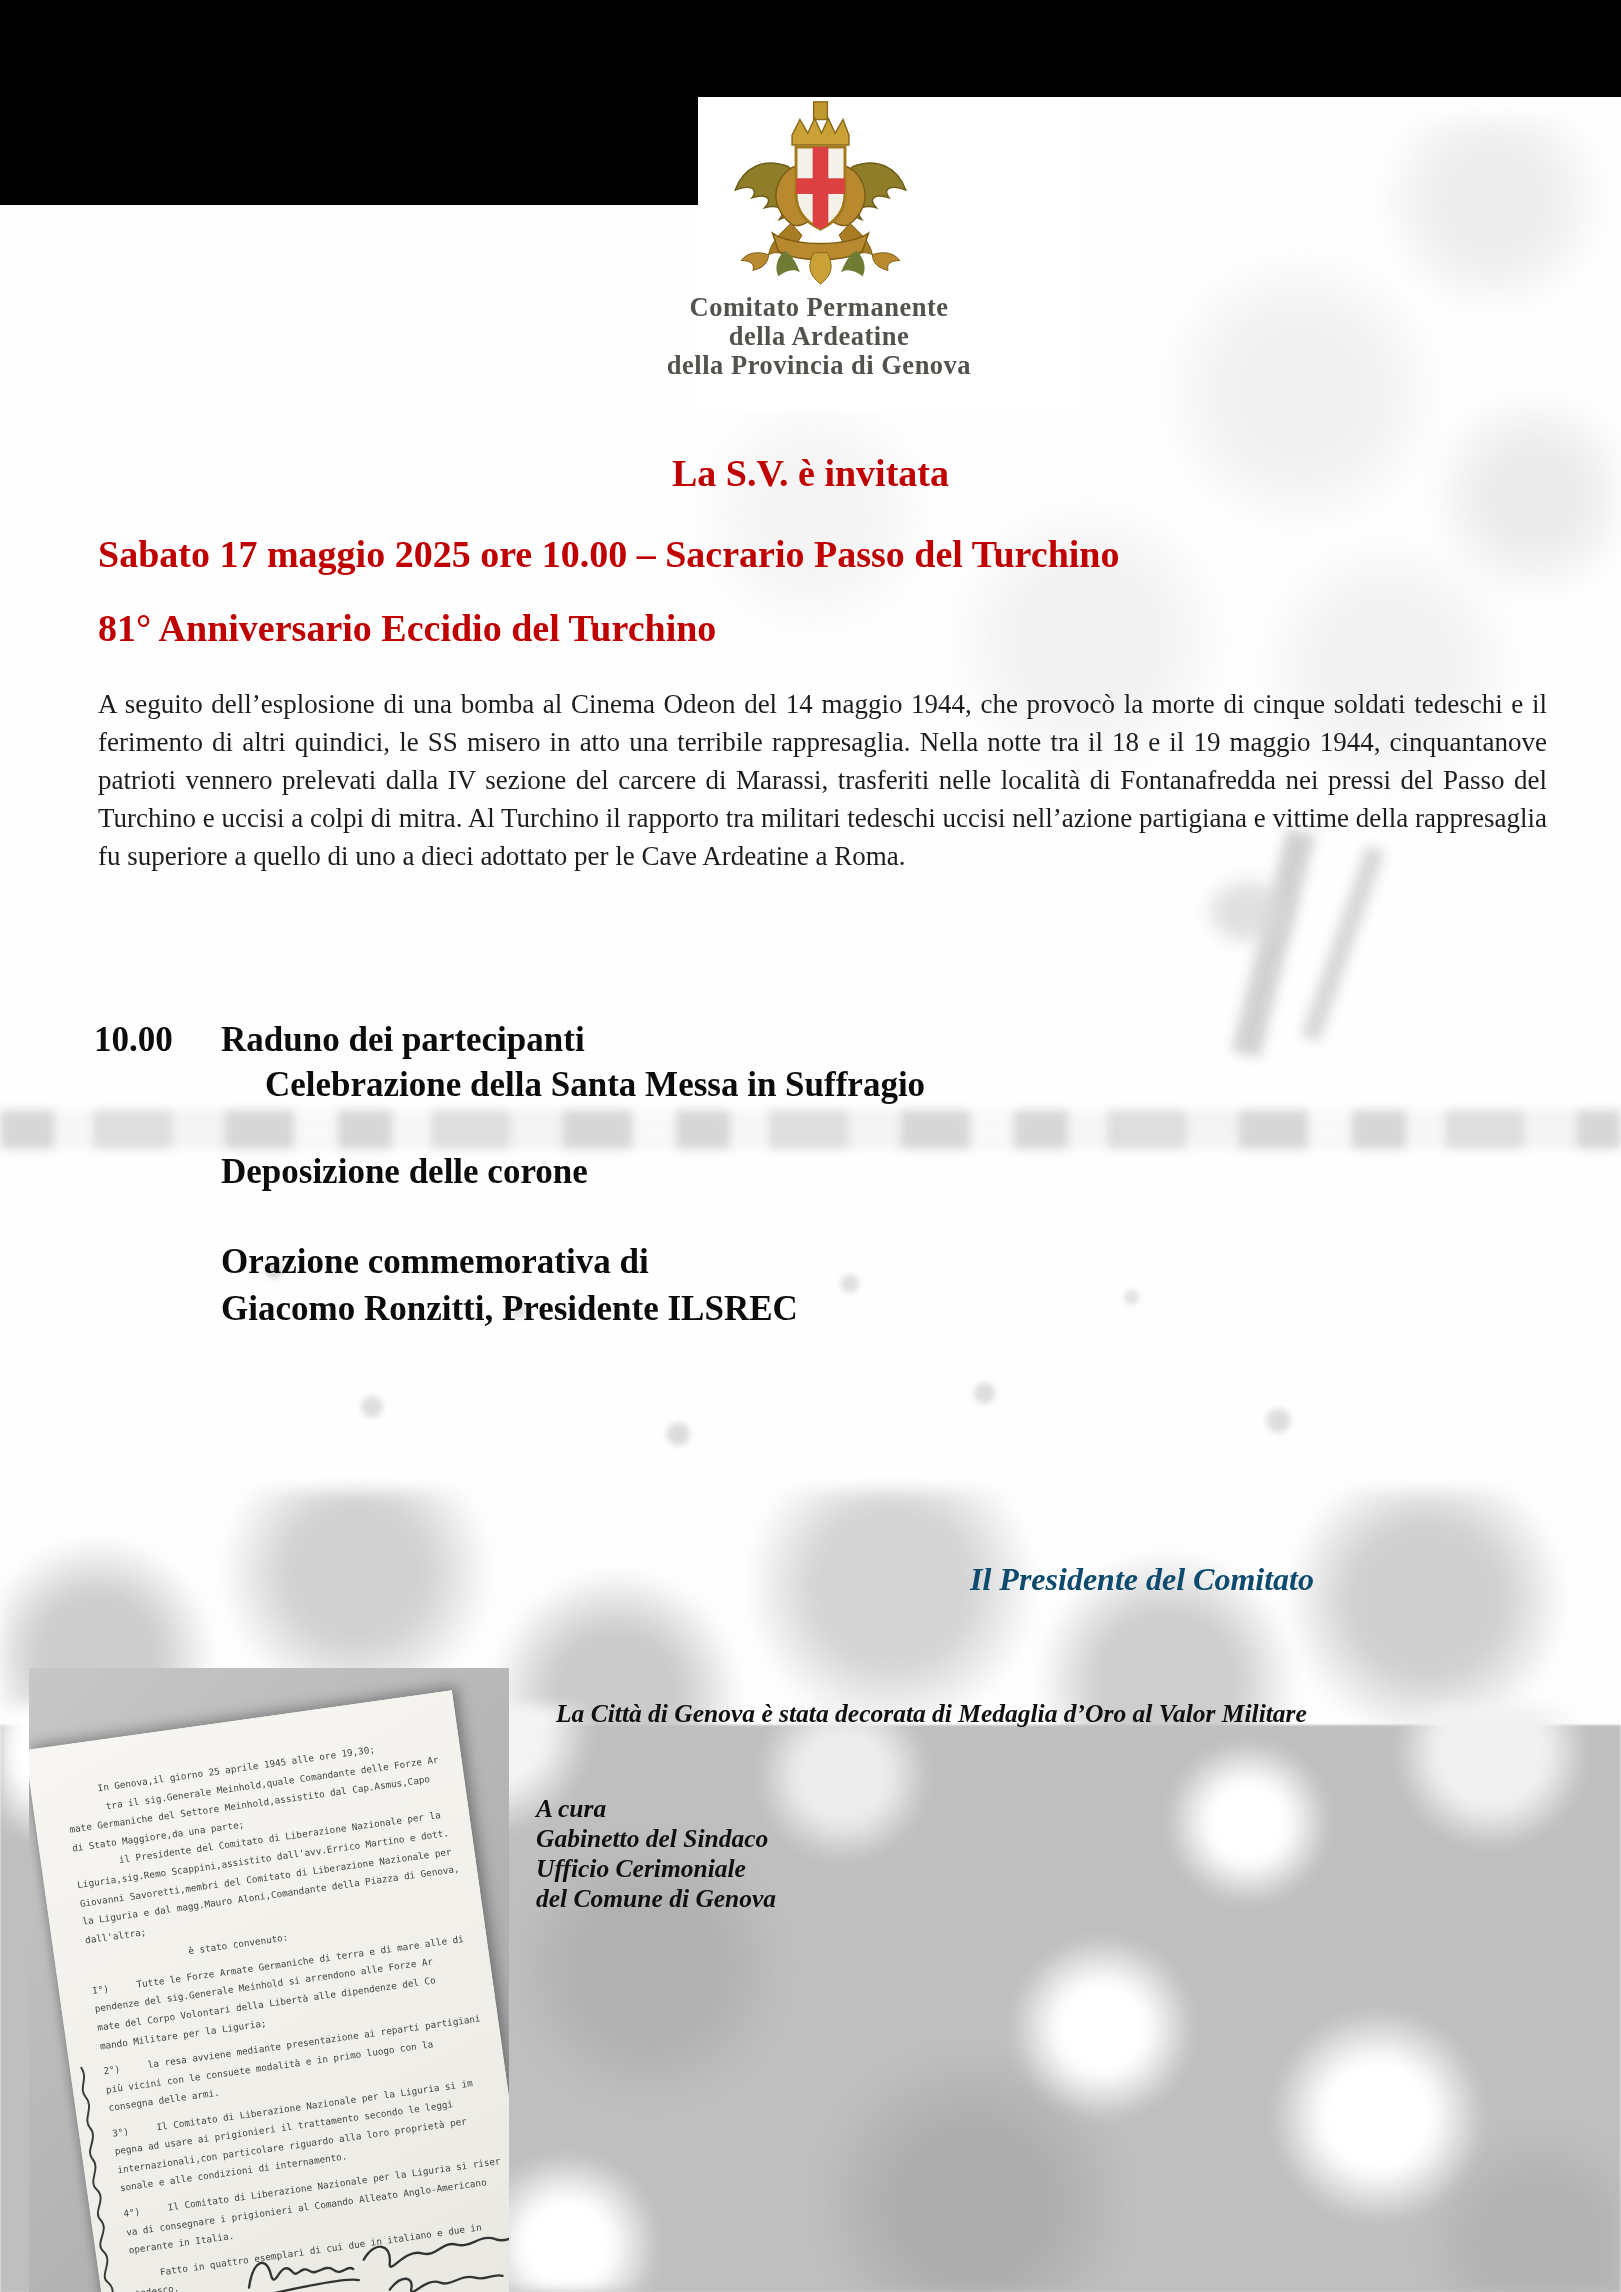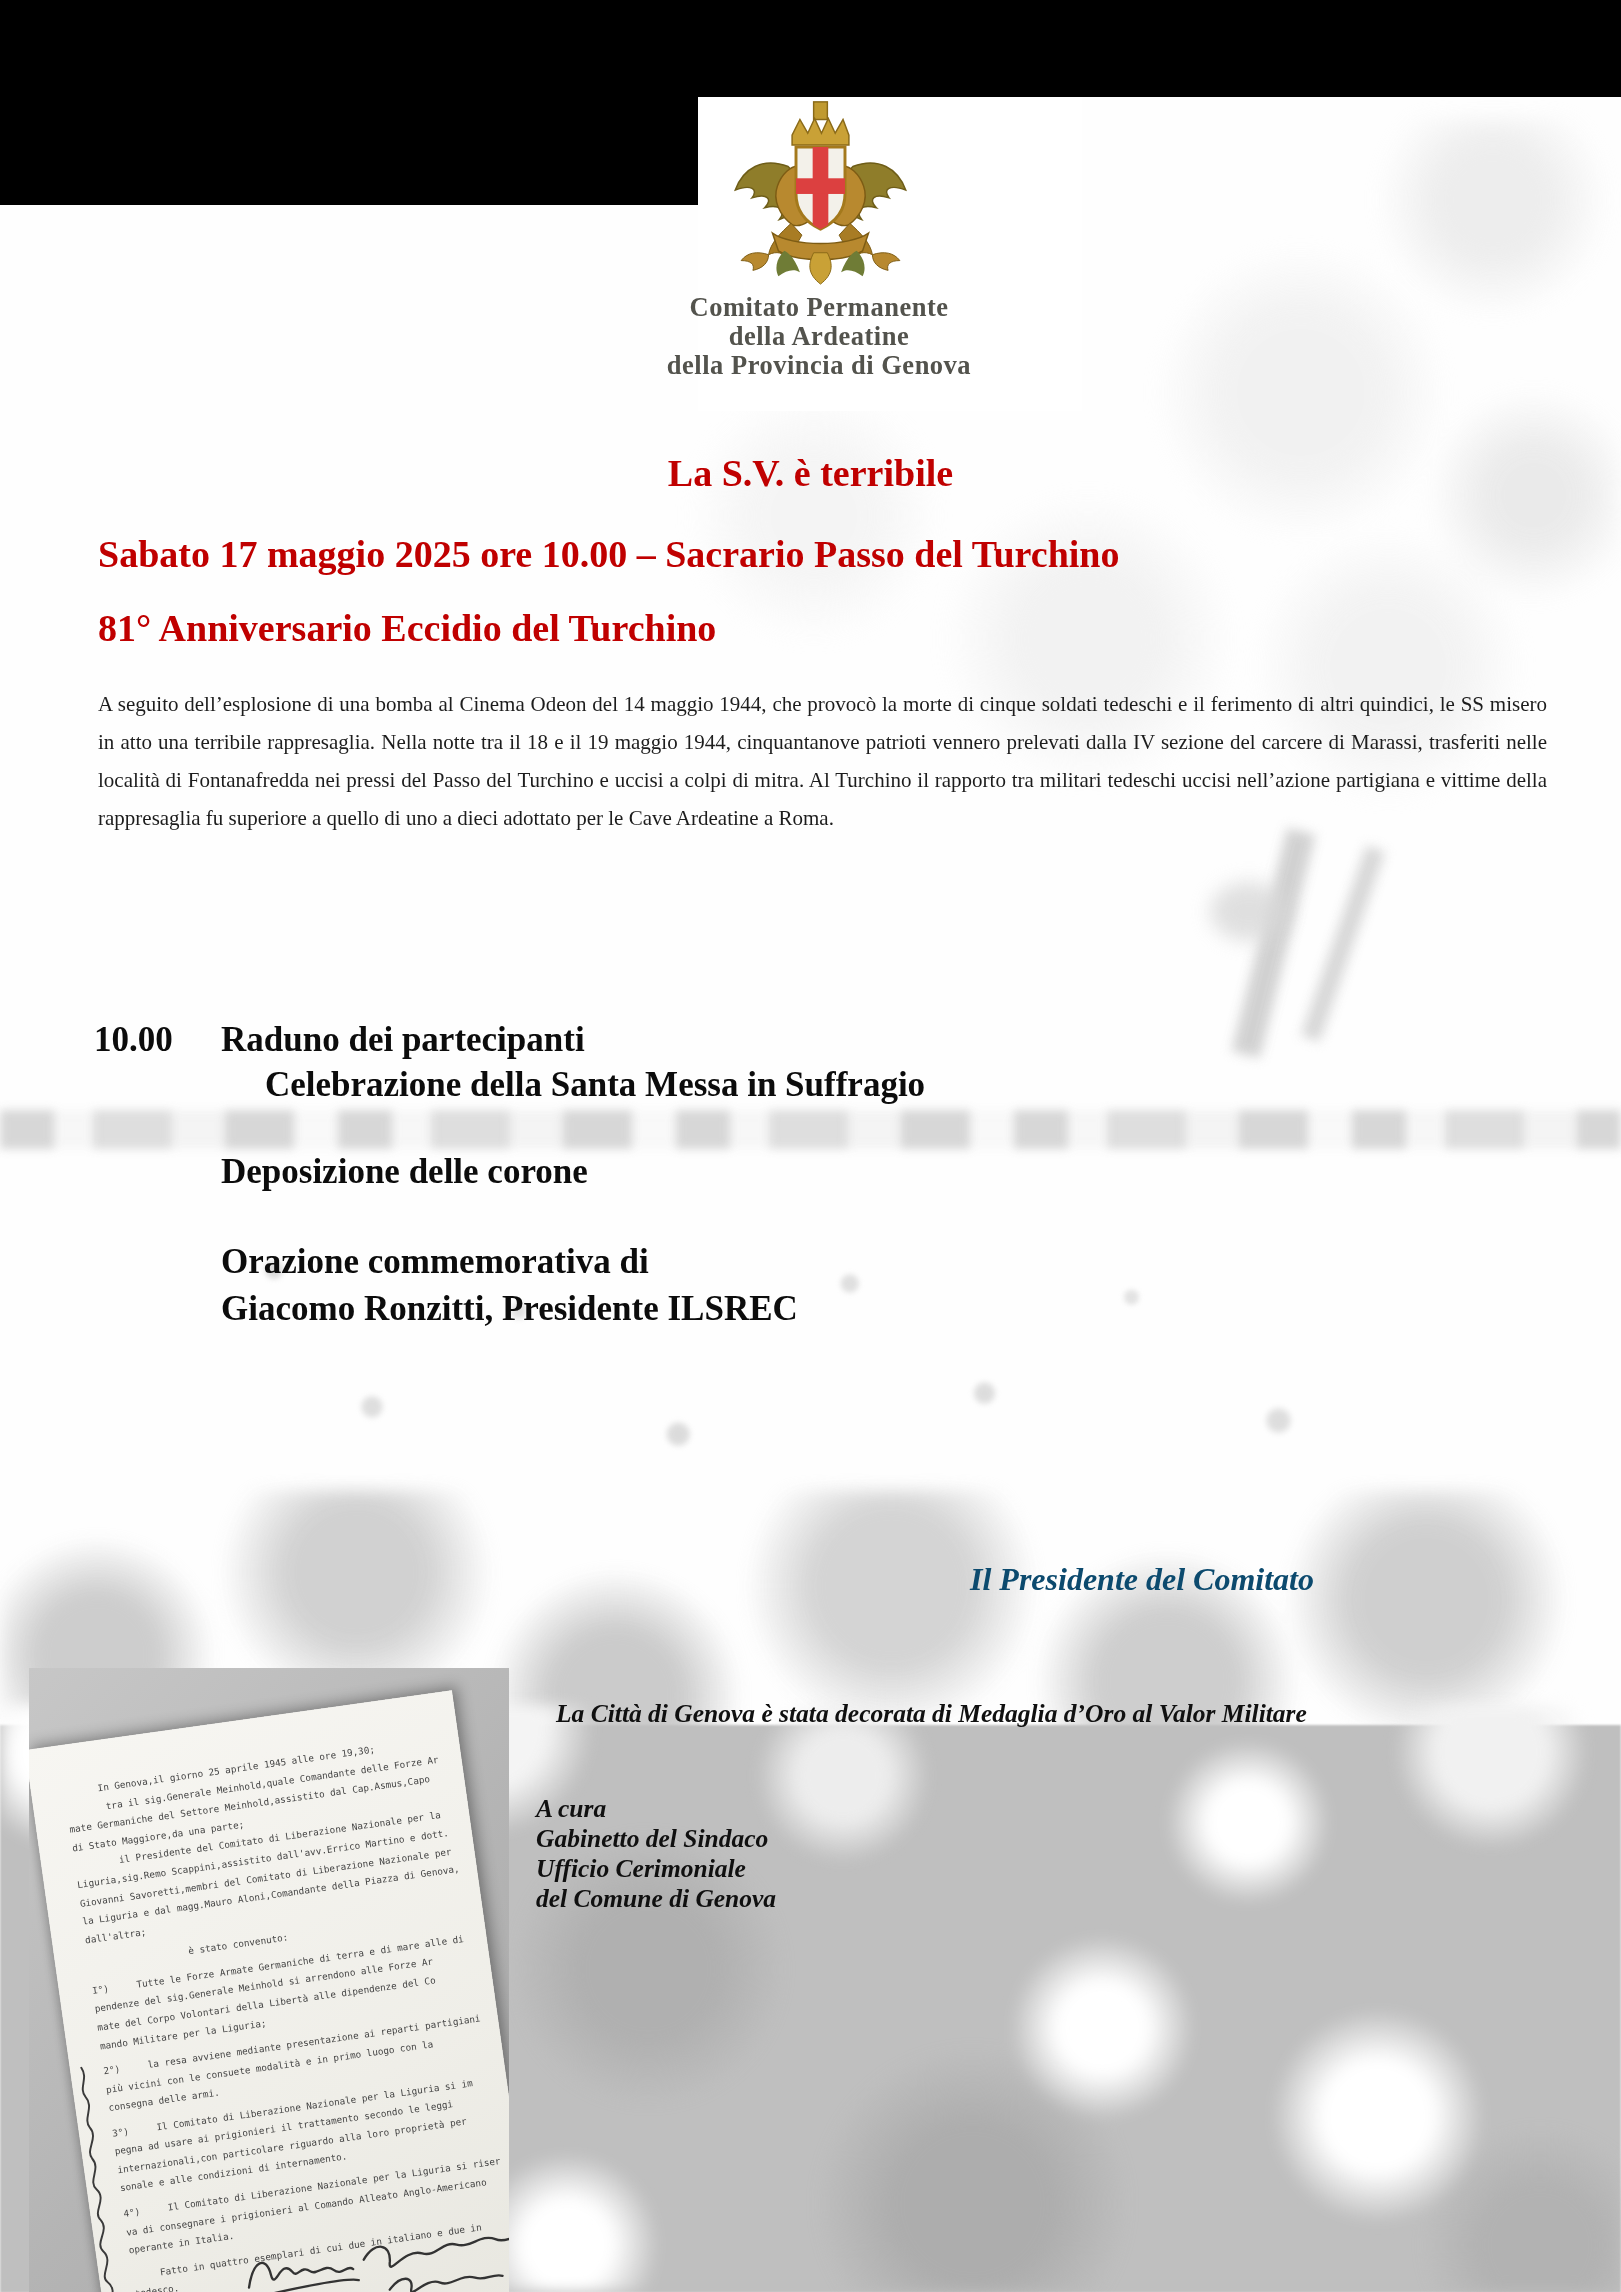--- a/index.html
+++ b/index.html
@@ -94,21 +94,21 @@
     font-size:26.5px;font-weight:bold;line-height:29px;color:#53534d;
     letter-spacing:0.5px;
   }
   
   .red{color:#c00000;font-weight:bold;}
   .salutation{left:0;top:451px;width:1621px;text-align:center;font-size:38px;}
   .date-line{left:98px;top:532px;font-size:38px;}
   .anniv-line{left:98px;top:606px;font-size:38px;}
   
   .body-par{
-    left:98px;top:685px;width:1449px;font-size:21px;line-height:38px;
+    left:98px;top:685px;width:1449px;font-size:27px;line-height:38px;
     text-align:justify;color:#1d1d1d;
   }
   
   .prog{font-size:35px;font-weight:bold;color:#0c0c0c;white-space:nowrap;}
   
   .president{left:970px;top:1561px;font-size:32px;font-weight:bold;font-style:italic;color:#0c4a6e;}
   .honor{left:556px;top:1699px;font-size:25.5px;font-weight:bold;font-style:italic;color:#101010;}
   .credits{left:536px;top:1794px;font-size:25.5px;font-weight:bold;font-style:italic;
     color:#101010;line-height:30px;}
   
@@ -186,21 +186,21 @@
     </g>
   </svg>
 </div>
 
 <div class="abs org-block">
   <div>Comitato Permanente</div>
   <div>della Ardeatine</div>
   <div>della Provincia di Genova</div>
 </div>
 
-<div class="abs red salutation">La S.V. è terribile</div>
+<div class="abs red salutation">La S.V. è invitata</div>
 <div class="abs red date-line txt">Sabato 17 maggio 2025 ore 10.00 – Sacrario Passo del Turchino</div>
 <div class="abs red anniv-line txt">81° Anniversario Eccidio del Turchino</div>
 
 <div class="abs body-par">A seguito dell’esplosione di una bomba al Cinema Odeon del 14 maggio 1944, che provocò la morte di cinque soldati tedeschi e il ferimento di altri quindici, le SS misero in atto una terribile rappresaglia. Nella notte tra il 18 e il 19 maggio 1944, cinquantanove patrioti vennero prelevati dalla IV sezione del carcere di Marassi, trasferiti nelle località di Fontanafredda nei pressi del Passo del Turchino e uccisi a colpi di mitra. Al Turchino il rapporto tra militari tedeschi uccisi nell’azione partigiana e vittime della rappresaglia fu superiore a quello di uno a dieci adottato per le Cave Ardeatine a Roma.</div>
 
 <div class="abs prog txt" style="left:94px;top:1020px;">10.00</div>
 <div class="abs prog txt" style="left:221px;top:1020px;">Raduno dei partecipanti</div>
 <div class="abs prog txt" style="left:221px;top:1065px;margin-left:44px;">Celebrazione della Santa Messa in Suffragio</div>
 <div class="abs prog txt" style="left:221px;top:1152px;">Deposizione delle corone</div>
 <div class="abs prog txt" style="left:221px;top:1242px;">Orazione commemorativa di</div>

